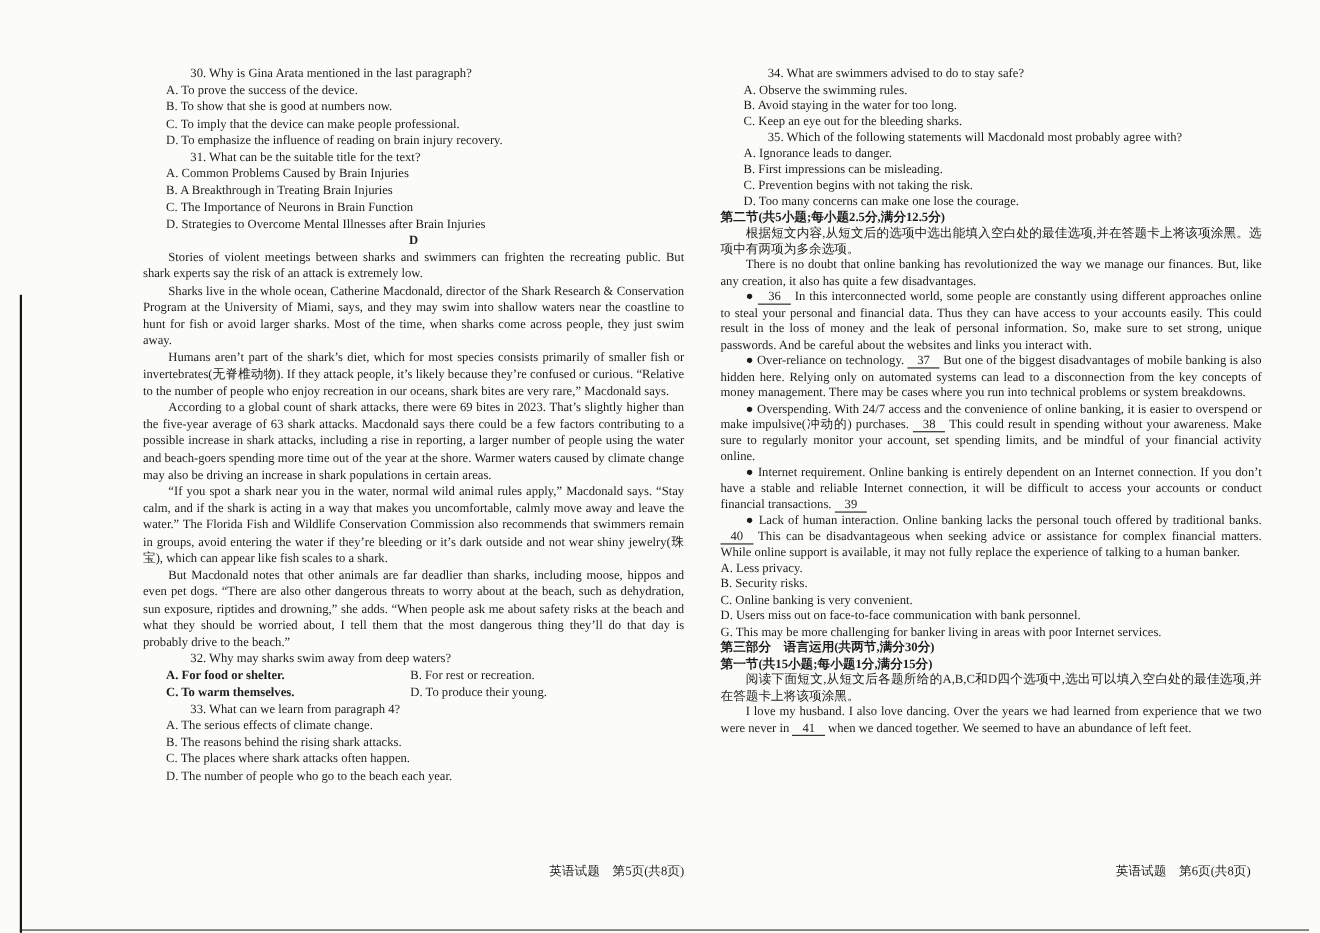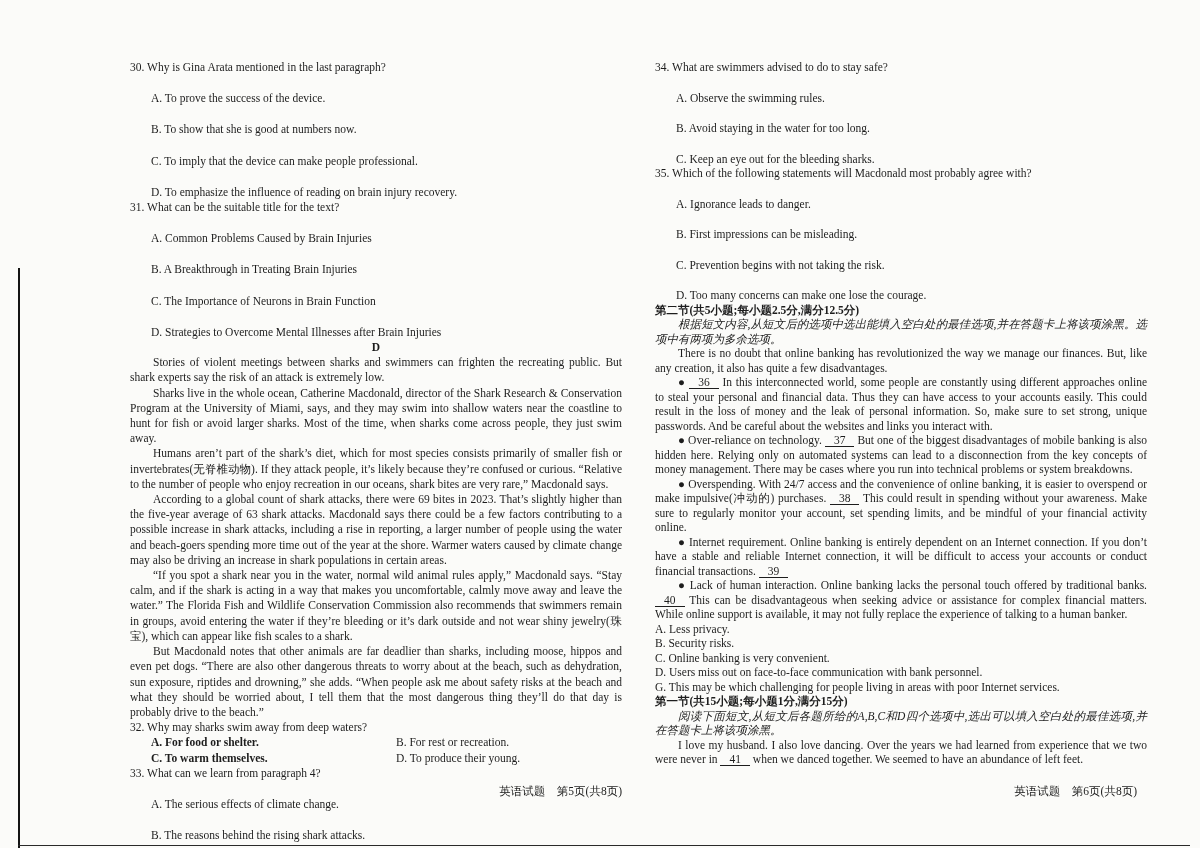--- a/index.html
+++ b/index.html
@@ -14,28 +14,28 @@
   .col {
     position: absolute;
     top: 60px;
     width: 492px;
     font-size: 11.5px;
   }
   #col-left  { left: 130px; line-height: 15.2px; }
   #col-right { left: 655px; line-height: 14.5px; }
 
   .blk { margin: 0; }
-  .blk.question    { padding-left: 21px; text-indent: -21px; }
-  .blk.option      { padding-left: 21px; margin-top: 16px; }
+  .blk.question    { padding-left: 21px; text-indent: -21px; margin-left: 43px; }
+  .blk.option      { padding-left: 21px; }
   .blk.option-pair { padding-left: 21px; display: flex; }
   .opt-left        { width: 222px; flex: none; font-weight: bold; }
-  .opt-right       { flex: 1; margin-left: 23px; }
+  .opt-right       { flex: 1; }
   .blk.section-letter { text-align: center; font-weight: 700; }
   .blk.paragraph   { text-align: justify; text-indent: 23px; }
-  .blk.cn-text     { text-align: justify; text-indent: 23px; font-style: italic; }
+  .blk.cn-text     { text-align: justify; text-indent: 23px; }
   .blk.cn-heading  { font-weight: 700; }
   .blk.choice      { padding-left: 0; }
 
   .blank {
     border-bottom: 1px solid #1d1d1d;
     padding: 0 9px;
     font-family: Liberation Serif, serif;
   }
 
   .footer {
@@ -113,21 +113,22 @@
     <div class="blk paragraph">There is no doubt that online banking has revolutionized the way we manage our finances. But, like any creation, it also has quite a few disadvantages.</div>
     <div class="blk paragraph">● <span class="blank">36</span> In this interconnected world, some people are constantly using different approaches online to steal your personal and financial data. Thus they can have access to your accounts easily. This could result in the loss of money and the leak of personal information. So, make sure to set strong, unique passwords. And be careful about the websites and links you interact with.</div>
     <div class="blk paragraph">● Over-reliance on technology. <span class="blank">37</span> But one of the biggest disadvantages of mobile banking is also hidden here. Relying only on automated systems can lead to a disconnection from the key concepts of money management. There may be cases where you run into technical problems or system breakdowns.</div>
     <div class="blk paragraph">● Overspending. With 24/7 access and the convenience of online banking, it is easier to overspend or make impulsive(冲动的) purchases. <span class="blank">38</span> This could result in spending without your awareness. Make sure to regularly monitor your account, set spending limits, and be mindful of your financial activity online.</div>
     <div class="blk paragraph">● Internet requirement. Online banking is entirely dependent on an Internet connection. If you don’t have a stable and reliable Internet connection, it will be difficult to access your accounts or conduct financial transactions. <span class="blank">39</span></div>
     <div class="blk paragraph">● Lack of human interaction. Online banking lacks the personal touch offered by traditional banks. <span class="blank">40</span> This can be disadvantageous when seeking advice or assistance for complex financial matters. While online support is available, it may not fully replace the experience of talking to a human banker.</div>
     <div class="blk choice">A. Less privacy.</div>
     <div class="blk choice">B. Security risks.</div>
     <div class="blk choice">C. Online banking is very convenient.</div>
     <div class="blk choice">D. Users miss out on face-to-face communication with bank personnel.</div>
-    <div class="blk choice">G. This may be which challenging for people living in areas with poor Internet services.</div>
+    <div class="blk choice">G. This may be more challenging for banker living in areas with poor Internet services.</div>
+    <div class="blk cn-heading">第三部分　语言运用(共两节,满分30分)</div>
     <div class="blk cn-heading">第一节(共15小题;每小题1分,满分15分)</div>
     <div class="blk cn-text">阅读下面短文,从短文后各题所给的A,B,C和D四个选项中,选出可以填入空白处的最佳选项,并在答题卡上将该项涂黑。</div>
     <div class="blk paragraph">I love my husband. I also love dancing. Over the years we had learned from experience that we two were never in <span class="blank">41</span> when we danced together. We seemed to have an abundance of left feet.</div>
   </div>
 
 <div id="footer-left" class="footer">英语试题　第5页(共8页)</div>
 <div id="footer-right" class="footer">英语试题　第6页(共8页)</div>
 
 <div class="scan-edge-vertical"></div>
 <div class="scan-edge-bottom"></div>

